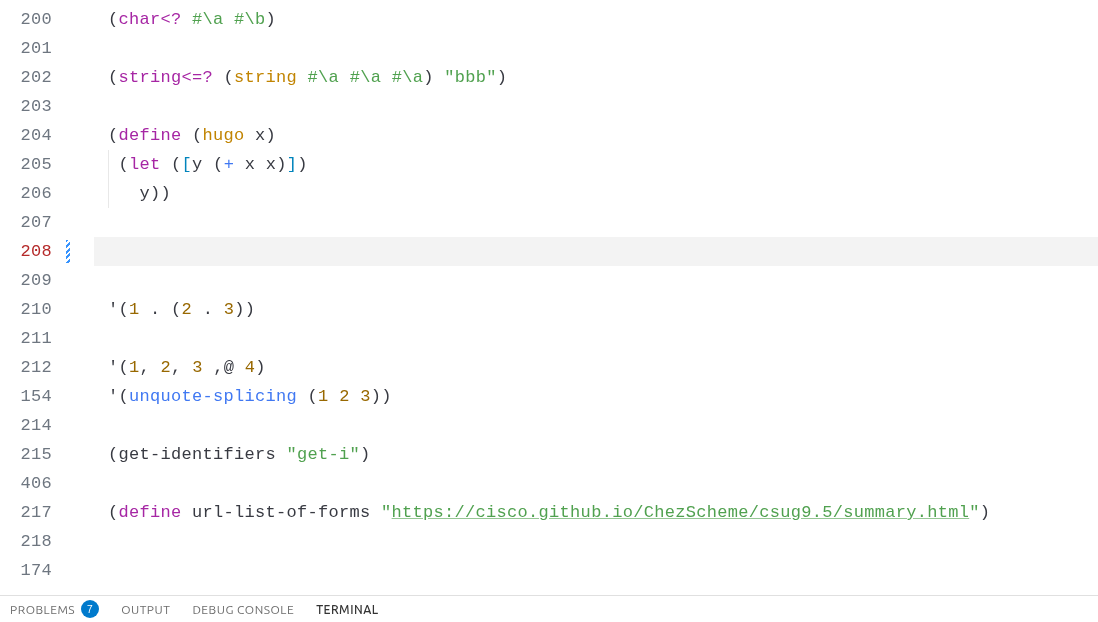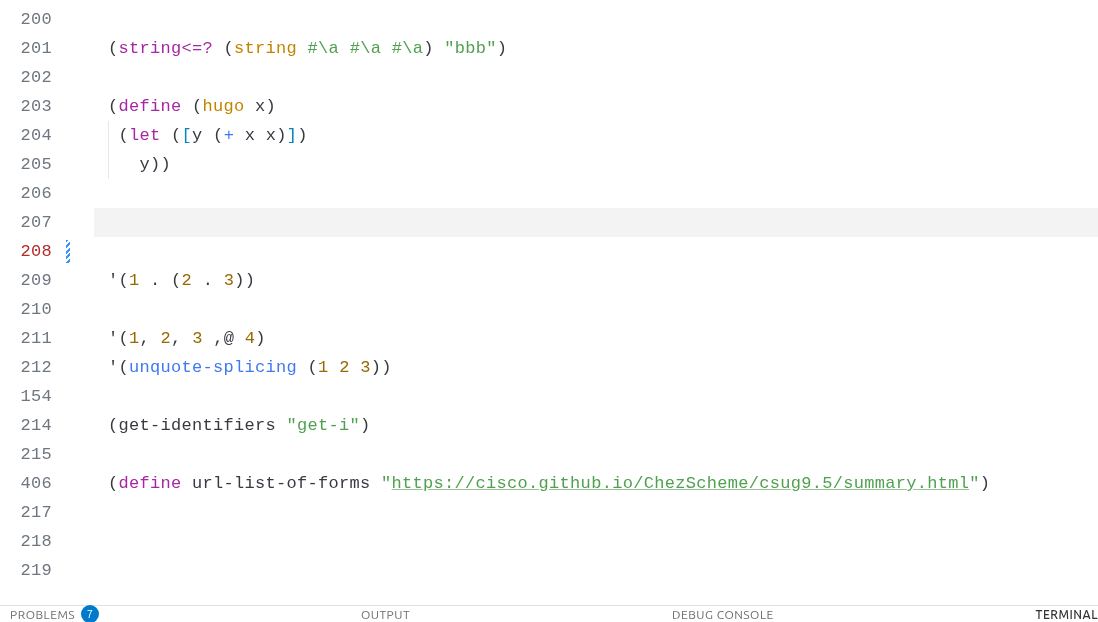--- a/index.html
+++ b/index.html
@@ -80,32 +80,31 @@
   bottom: 0;
   left: 1015px;
   width: 1px;
   background: rgba(200,50,50,0.25);
 }
 .panel-tabs {
   position: absolute;
   left: 0;
   right: 0;
   bottom: 0;
-  height: 17px;
+  height: 27px;
   border-top: 1px solid #e0e0e0;
   display: flex;
   align-items: center;
   font-family: -apple-system, "Segoe UI", Ubuntu, sans-serif;
   font-size: 12px;
   color: #6c6c6c;
   padding-left: 10px;
   letter-spacing: 0.5px;
   gap: 22px;
   background: #fff;
-  justify-content: space-between;
 }
 .panel-tab { cursor: pointer; display: flex; align-items: center; gap: 6px; }
 .panel-tab.active { color: #333; font-weight: 500; }
 .badge {
   display: inline-flex;
   align-items: center;
   justify-content: center;
   min-width: 18px;
   height: 18px;
   border-radius: 9px;
@@ -132,24 +131,25 @@
       <div class="ln">209</div>
       <div class="ln">210</div>
       <div class="ln">211</div>
       <div class="ln">212</div>
       <div class="ln">154</div>
       <div class="ln">214</div>
       <div class="ln">215</div>
       <div class="ln">406</div>
       <div class="ln">217</div>
       <div class="ln">218</div>
-      <div class="ln">219</div>
+      <div class="ln">174</div>
     </div>
   <div class="code">
     <div class="ruler"></div>
+  <div class="line"><span class="tok-paren">(</span><span class="tok-keyword">char&lt;?</span><span class="tok-ident"> </span><span class="tok-char">#\a</span><span class="tok-ident"> </span><span class="tok-char">#\b</span><span class="tok-paren">)</span></div>
       <div class="line"></div>
       <div class="line"><span class="tok-paren">(</span><span class="tok-keyword">string&lt;=?</span><span class="tok-ident"> </span><span class="tok-paren">(</span><span class="tok-func">string</span><span class="tok-ident"> </span><span class="tok-char">#\a</span><span class="tok-ident"> </span><span class="tok-char">#\a</span><span class="tok-ident"> </span><span class="tok-char">#\a</span><span class="tok-paren">)</span><span class="tok-ident"> </span><span class="tok-string">"bbb"</span><span class="tok-paren">)</span></div>
       <div class="line"></div>
       <div class="line"><span class="tok-paren">(</span><span class="tok-keyword">define</span><span class="tok-ident"> </span><span class="tok-paren">(</span><span class="tok-func">hugo</span><span class="tok-ident"> x</span><span class="tok-paren">)</span></div>
       <div class="line"><span class="indent-guide"></span> <span class="tok-paren">(</span><span class="tok-keyword">let</span><span class="tok-ident"> </span><span class="tok-paren">(</span><span class="tok-bracket1">[</span><span class="tok-ident">y </span><span class="tok-paren">(</span><span class="tok-call">+</span><span class="tok-ident"> x x</span><span class="tok-paren">)</span><span class="tok-bracket1">]</span><span class="tok-paren">)</span></div>
       <div class="line"><span class="indent-guide"></span> <span class="tok-ident">  y</span><span class="tok-paren">)</span><span class="tok-paren">)</span></div>
       <div class="line"></div>
       <div class="line current"></div>
       <div class="line"></div>
       <div class="line"><span class="tok-punct">'</span><span class="tok-paren">(</span><span class="tok-num">1</span><span class="tok-ident"> </span><span class="tok-punct">.</span><span class="tok-ident"> </span><span class="tok-paren">(</span><span class="tok-num">2</span><span class="tok-ident"> </span><span class="tok-punct">.</span><span class="tok-ident"> </span><span class="tok-num">3</span><span class="tok-paren">)</span><span class="tok-paren">)</span></div>

